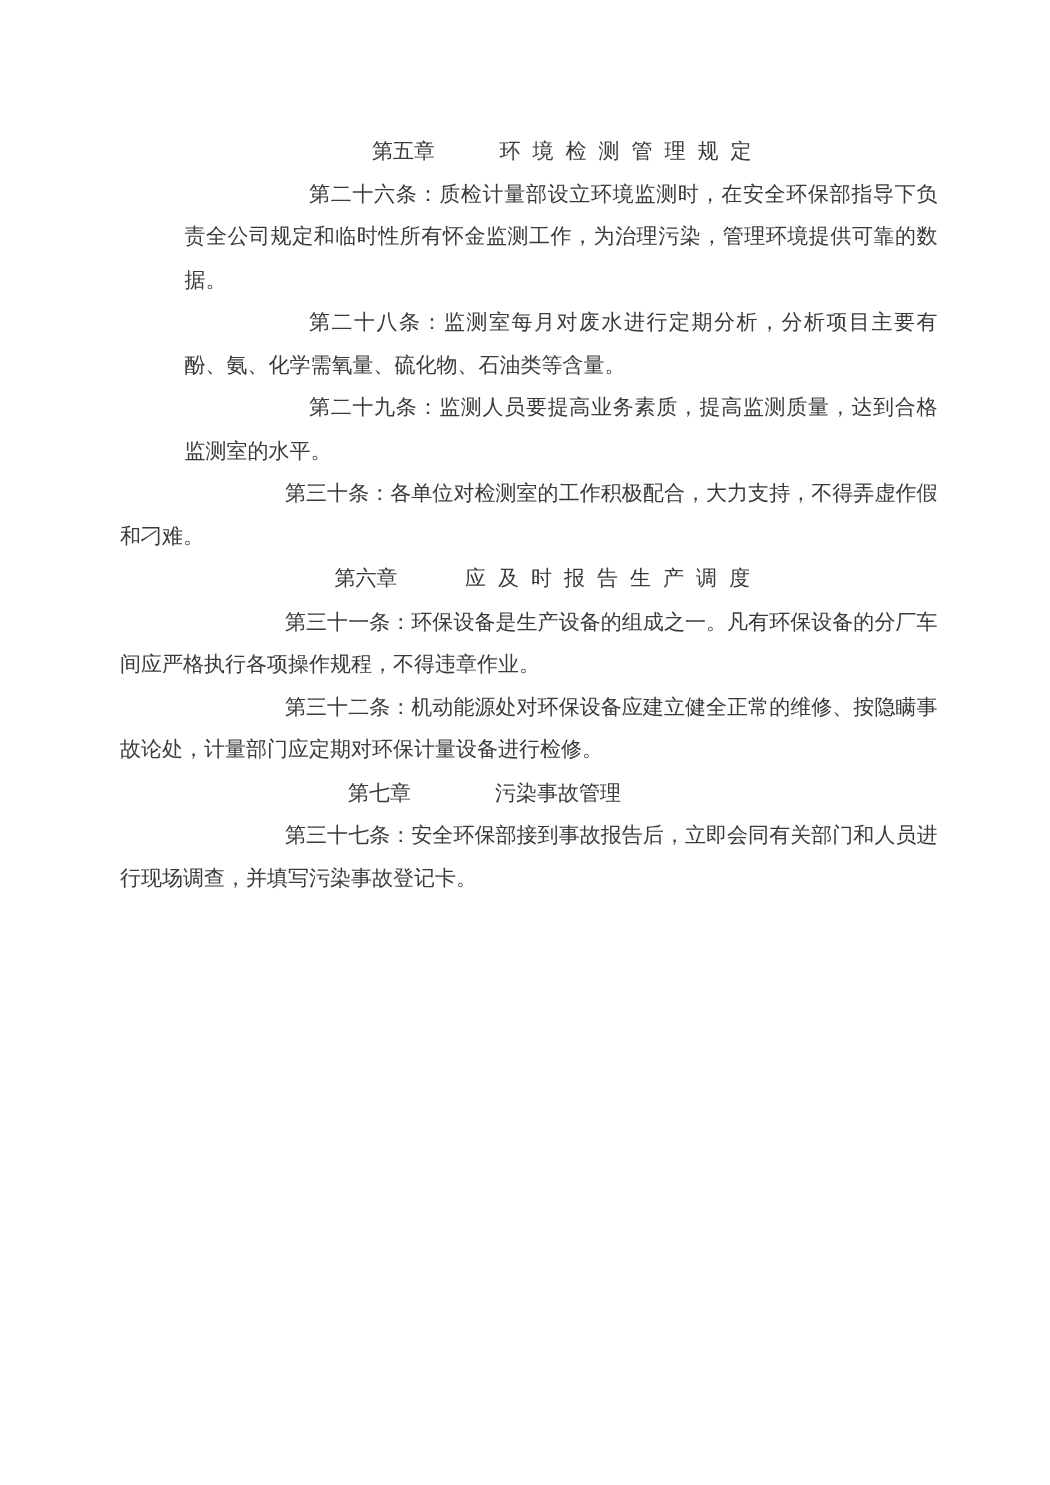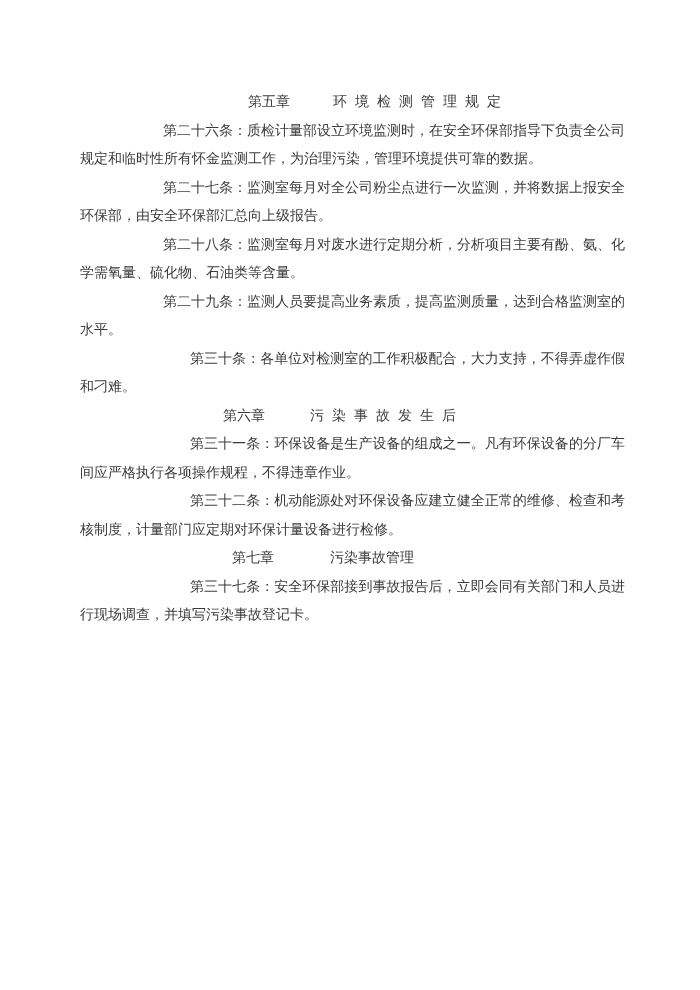--- a/index.html
+++ b/index.html
@@ -21,21 +21,21 @@
     color: var(--text-color, #3a3a3a);
     font-family: "Liberation Serif", "DejaVu Serif", serif;
     font-size: 14px;
     line-height: 28.5px;
   }
   .para {
     margin: 0;
     text-align: justify;
     text-justify: inter-ideograph;
   }
-  .indent-a { text-indent: 83px; }
+  .indent-a { text-indent: 83px; margin-left: 43px; }
   .indent-b { text-indent: 110px; }
   .heading {
     margin: 0;
     white-space: nowrap;
     font-weight: normal;
     font-size: 14px;
   }
   .h5 { padding-left: 168px; }
   .h6 { padding-left: 143px; }
   .h7 { padding-left: 152px; }
@@ -46,27 +46,26 @@
   .ch-title.spaced { letter-spacing: 8px; margin-top: 24px; }
 </style>
 </head>
 <body>
 
 <div class="page">
 
   <h2 class="heading h5"><span class="ch-num">第五章</span><span class="ch-gap"></span><span class="ch-title spaced">环境检测管理规定</span></h2>
 
   <p class="para indent-a">第二十六条：质检计量部设立环境监测时，在安全环保部指导下负责全公司规定和临时性所有怀金监测工作，为治理污染，管理环境提供可靠的数据。</p>
-  <p class="para indent-a">第二十七条：监测室每月对全公司粉尘点进行一次监测，并将数据上报安全环保部，由安全环保部汇总向上级报告。</p>
   <p class="para indent-a">第二十八条：监测室每月对废水进行定期分析，分析项目主要有酚、氨、化学需氧量、硫化物、石油类等含量。</p>
   <p class="para indent-a">第二十九条：监测人员要提高业务素质，提高监测质量，达到合格监测室的水平。</p>
   <p class="para indent-b">第三十条：各单位对检测室的工作积极配合，大力支持，不得弄虚作假和刁难。</p>
 
-  <h2 class="heading h6"><span class="ch-num">第六章</span><span class="ch-gap"></span><span class="ch-title spaced">污染事故发生后</span></h2>
+  <h2 class="heading h6"><span class="ch-num">第六章</span><span class="ch-gap"></span><span class="ch-title spaced">应及时报告生产调度</span></h2>
 
   <p class="para indent-b">第三十一条：环保设备是生产设备的组成之一。凡有环保设备的分厂车间应严格执行各项操作规程，不得违章作业。</p>
-  <p class="para indent-b">第三十二条：机动能源处对环保设备应建立健全正常的维修、检查和考核制度，计量部门应定期对环保计量设备进行检修。</p>
+  <p class="para indent-b">第三十二条：机动能源处对环保设备应建立健全正常的维修、按隐瞒事故论处，计量部门应定期对环保计量设备进行检修。</p>
 
   <h2 class="heading h7"><span class="ch-num">第七章</span><span class="ch-gap"></span><span class="ch-title">污染事故管理</span></h2>
 
   <p class="para indent-b">第三十七条：安全环保部接到事故报告后，立即会同有关部门和人员进行现场调查，并填写污染事故登记卡。</p>
 
 </div>
 
 </body></html>

